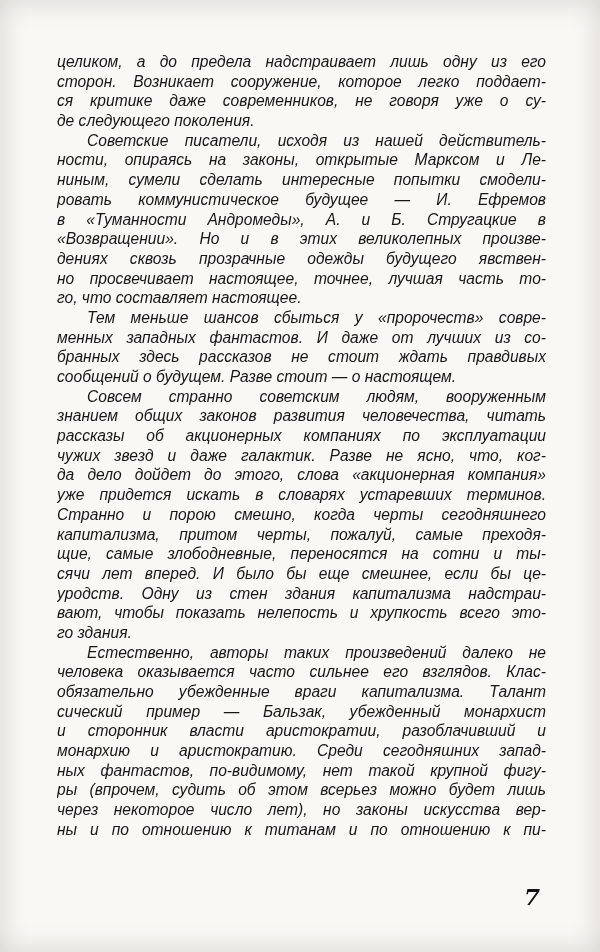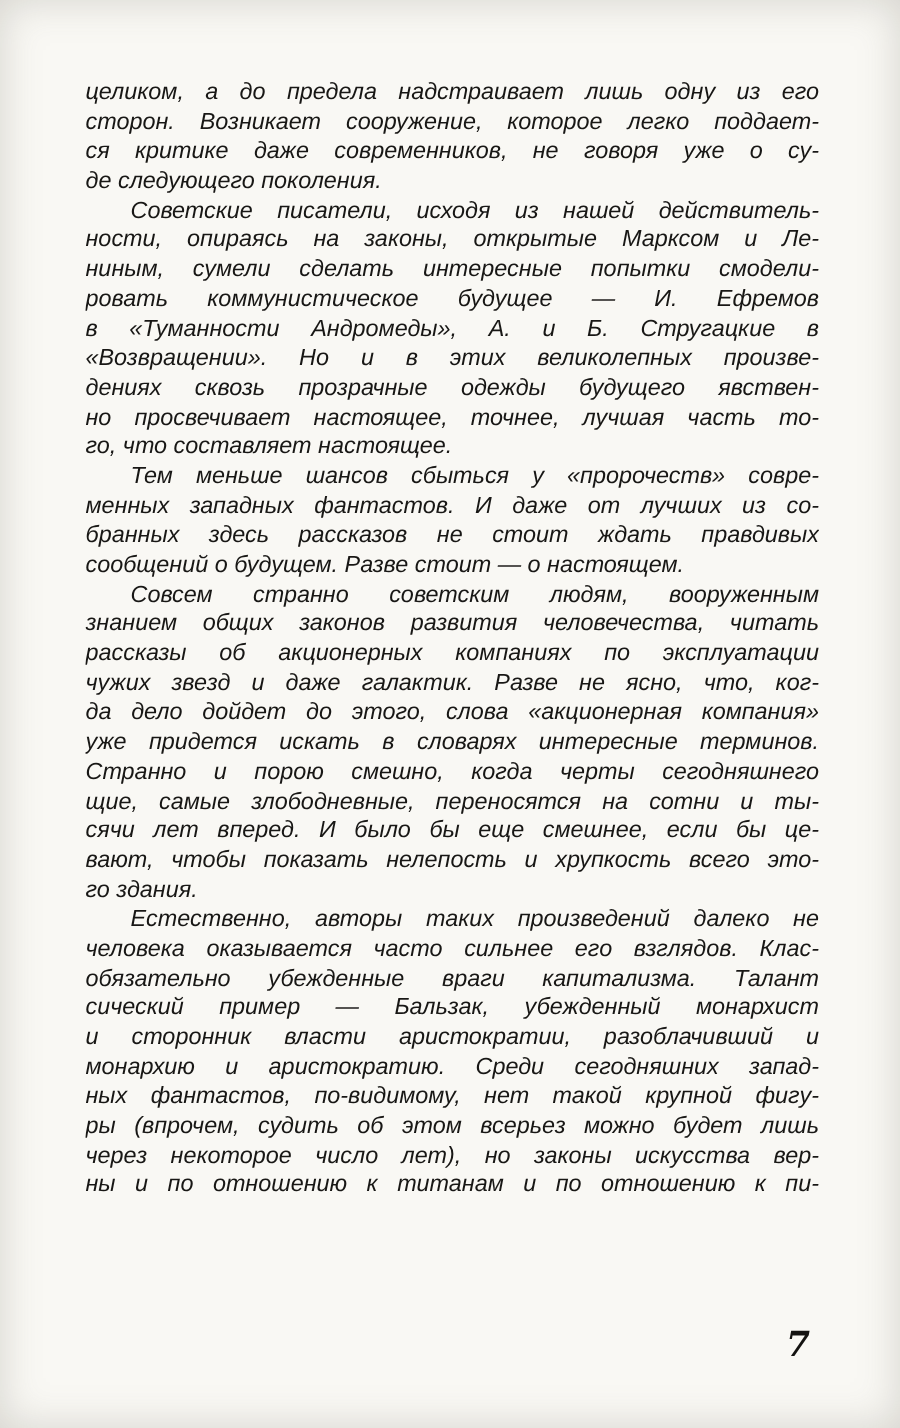--- a/index.html
+++ b/index.html
@@ -74,24 +74,26 @@
       <div class="line">го, что составляет настоящее.</div>
       <div class="line just indent">Тем меньше шансов сбыться у «пророчеств» совре-</div>
       <div class="line just">менных западных фантастов. И даже от лучших из со-</div>
       <div class="line just">бранных здесь рассказов не стоит ждать правдивых</div>
       <div class="line">сообщений о будущем. Разве стоит — о настоящем.</div>
       <div class="line just indent">Совсем странно советским людям, вооруженным</div>
       <div class="line just">знанием общих законов развития человечества, читать</div>
       <div class="line just">рассказы об акционерных компаниях по эксплуатации</div>
       <div class="line just">чужих звезд и даже галактик. Разве не ясно, что, ког-</div>
       <div class="line just">да дело дойдет до этого, слова «акционерная компания»</div>
-      <div class="line just">уже придется искать в словарях интересные терминов.</div>
+      <div class="line just">уже придется искать в словарях устаревших терминов.</div>
       <div class="line just">Странно и порою смешно, когда черты сегодняшнего</div>
+      <div class="line just">капитализма, притом черты, пожалуй, самые преходя-</div>
       <div class="line just">щие, самые злободневные, переносятся на сотни и ты-</div>
       <div class="line just">сячи лет вперед. И было бы еще смешнее, если бы це-</div>
+      <div class="line just">уродств. Одну из стен здания капитализма надстраи-</div>
       <div class="line just">вают, чтобы показать нелепость и хрупкость всего это-</div>
       <div class="line">го здания.</div>
       <div class="line just indent">Естественно, авторы таких произведений далеко не</div>
       <div class="line just">человека оказывается часто сильнее его взглядов. Клас-</div>
       <div class="line just">обязательно убежденные враги капитализма. Талант</div>
       <div class="line just">сический пример — Бальзак, убежденный монархист</div>
       <div class="line just">и сторонник власти аристократии, разоблачивший и</div>
       <div class="line just">монархию и аристократию. Среди сегодняшних запад-</div>
       <div class="line just">ных фантастов, по-видимому, нет такой крупной фигу-</div>
       <div class="line just">ры (впрочем, судить об этом всерьез можно будет лишь</div>

